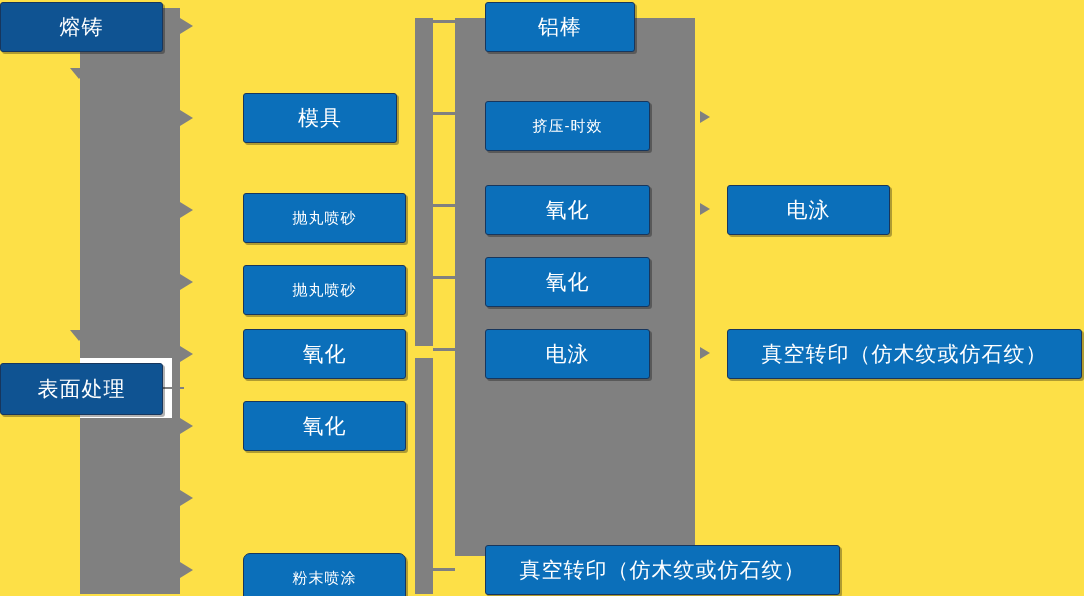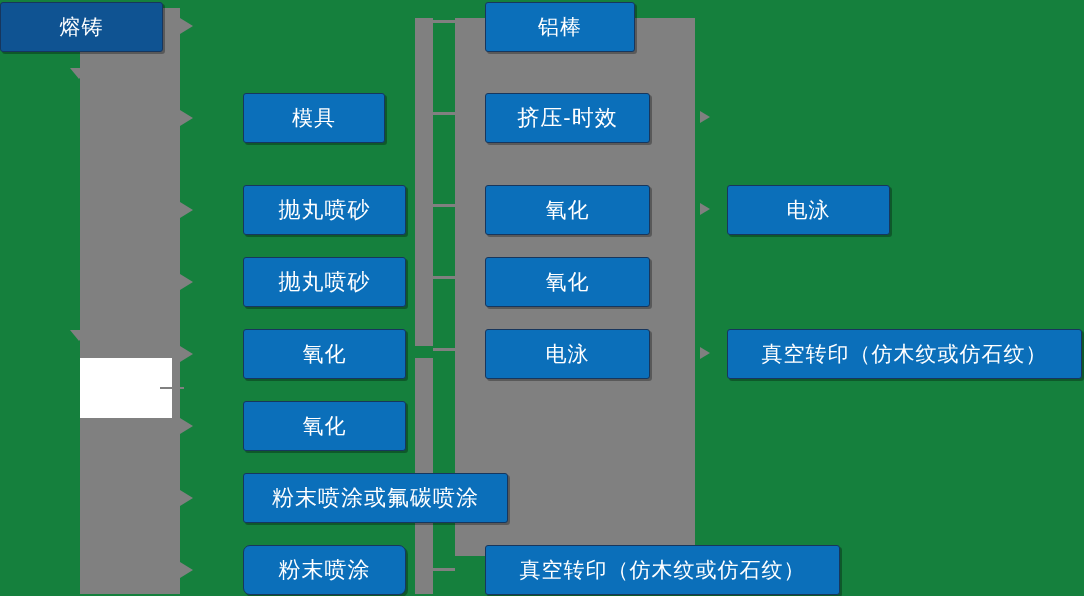--- a/index.html
+++ b/index.html
@@ -3,21 +3,21 @@
 <meta charset="utf-8">
 <style>
   html,body{margin:0;padding:0;background:#ffffff;}
   body{
     font-family:"Liberation Sans","DejaVu Sans",sans-serif;
   }
   #canvas{
     position:relative;
     width:1084px;
     height:596px;
-    background:#15803d;
+    background:#fde047;
     overflow:hidden;
   }
 
   
   .band{
     position:absolute;
     background:#808080;
   }
 
   
@@ -60,21 +60,21 @@
     border:1px solid #17365d;
     border-radius:3px;
     box-shadow:2px 2px 0 rgba(0,0,0,0.30);
     letter-spacing:1px;
     white-space:nowrap;
   }
   .box.dark{ background:#0f5391; background:#0e5390; }
   .box.dark{ background:#0f5392; }
   .dark{ background:#0f5392 !important; }
   .light{ background:#0b6fba !important; }
-  .t20{ font-size:22px; }
+  .t20{ font-size:15px;margin-top:8px; }
   .t21{ font-size:21px; }
 </style>
 </head>
 <body>
 
 <div id="canvas">
 
   <div class="band" style="left:80px; top:8px; width:100px; height:586px;"></div>
 
   <div style="position:absolute;left:80px;top:358px;width:92px;height:60px;background:#ffffff;"></div>
@@ -107,33 +107,33 @@
 
   <div class="band" style="left:455px; top:18px; width:240px; height:538px;"></div>
 
   <div class="arrow-small" style="left:700px; top:111px;"></div>
   <div class="arrow-small" style="left:700px; top:203px;"></div>
   <div class="arrow-small" style="left:700px; top:347px;"></div>
 
   <div class="box dark t21" style="left:0px; top:2px; width:163px; height:50px;">熔铸</div>
 
 
+  <div class="box dark t21" style="left:0px; top:363px; width:163px; height:52px;">表面处理</div>
 
 
-  <div class="box light t21" style="left:243px; top:93px; width:142px; height:50px;">模具</div>
+  <div class="box light t21" style="left:243px; top:93px; width:154px; height:50px;">模具</div>
 
   <div class="box light t20" style="left:243px; top:185px; width:163px; height:50px;">抛丸喷砂</div>
 
   <div class="box light t20" style="left:243px; top:257px; width:163px; height:50px;">抛丸喷砂</div>
 
   <div class="box light t21" style="left:243px; top:329px; width:163px; height:50px;">氧化</div>
 
   <div class="box light t21" style="left:243px; top:401px; width:163px; height:50px;">氧化</div>
 
-  <div class="box light t20" style="left:243px; top:473px; width:265px; height:50px;">粉末喷涂或氟碳喷涂</div>
 
   <div class="box light t20" style="left:243px; top:545px; width:163px; height:50px;border-radius:7px;">粉末喷涂</div>
 
   <div class="box light t21" style="left:485px; top:2px; width:150px; height:50px;">铝棒</div>
 
   <div class="box light t20" style="left:485px; top:93px; width:165px; height:50px;">挤压-时效</div>
 
   <div class="box light t21" style="left:485px; top:185px; width:165px; height:50px;">氧化</div>
 
   <div class="box light t21" style="left:485px; top:257px; width:165px; height:50px;">氧化</div>

